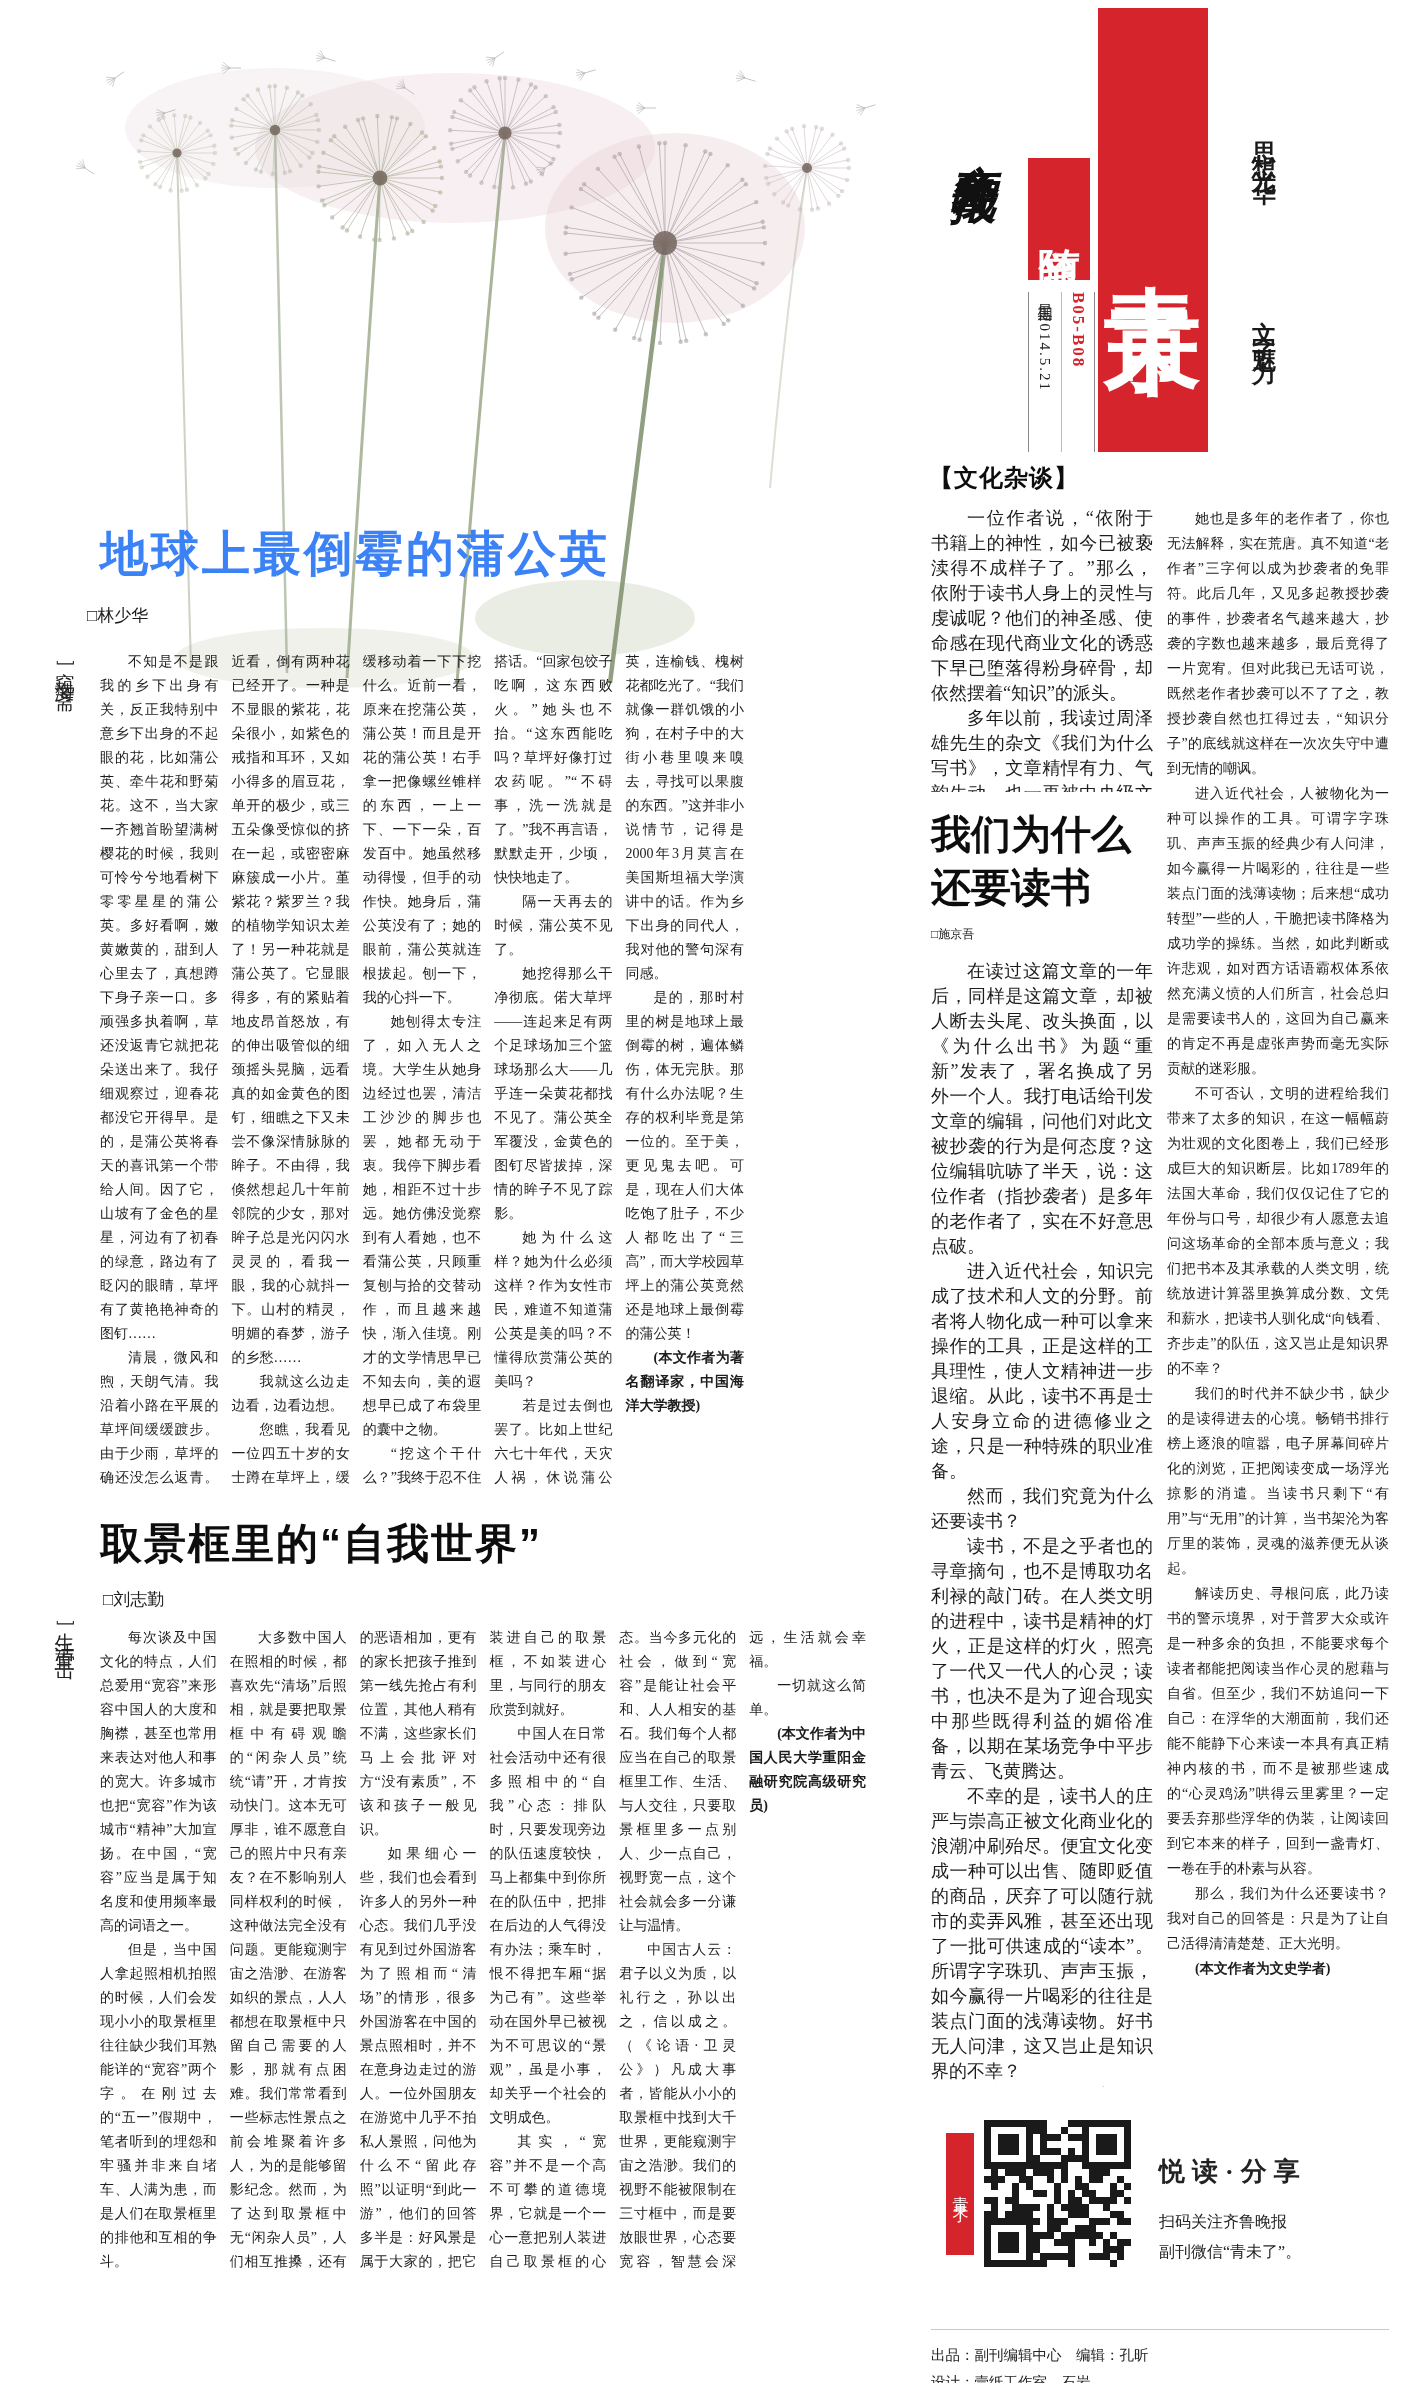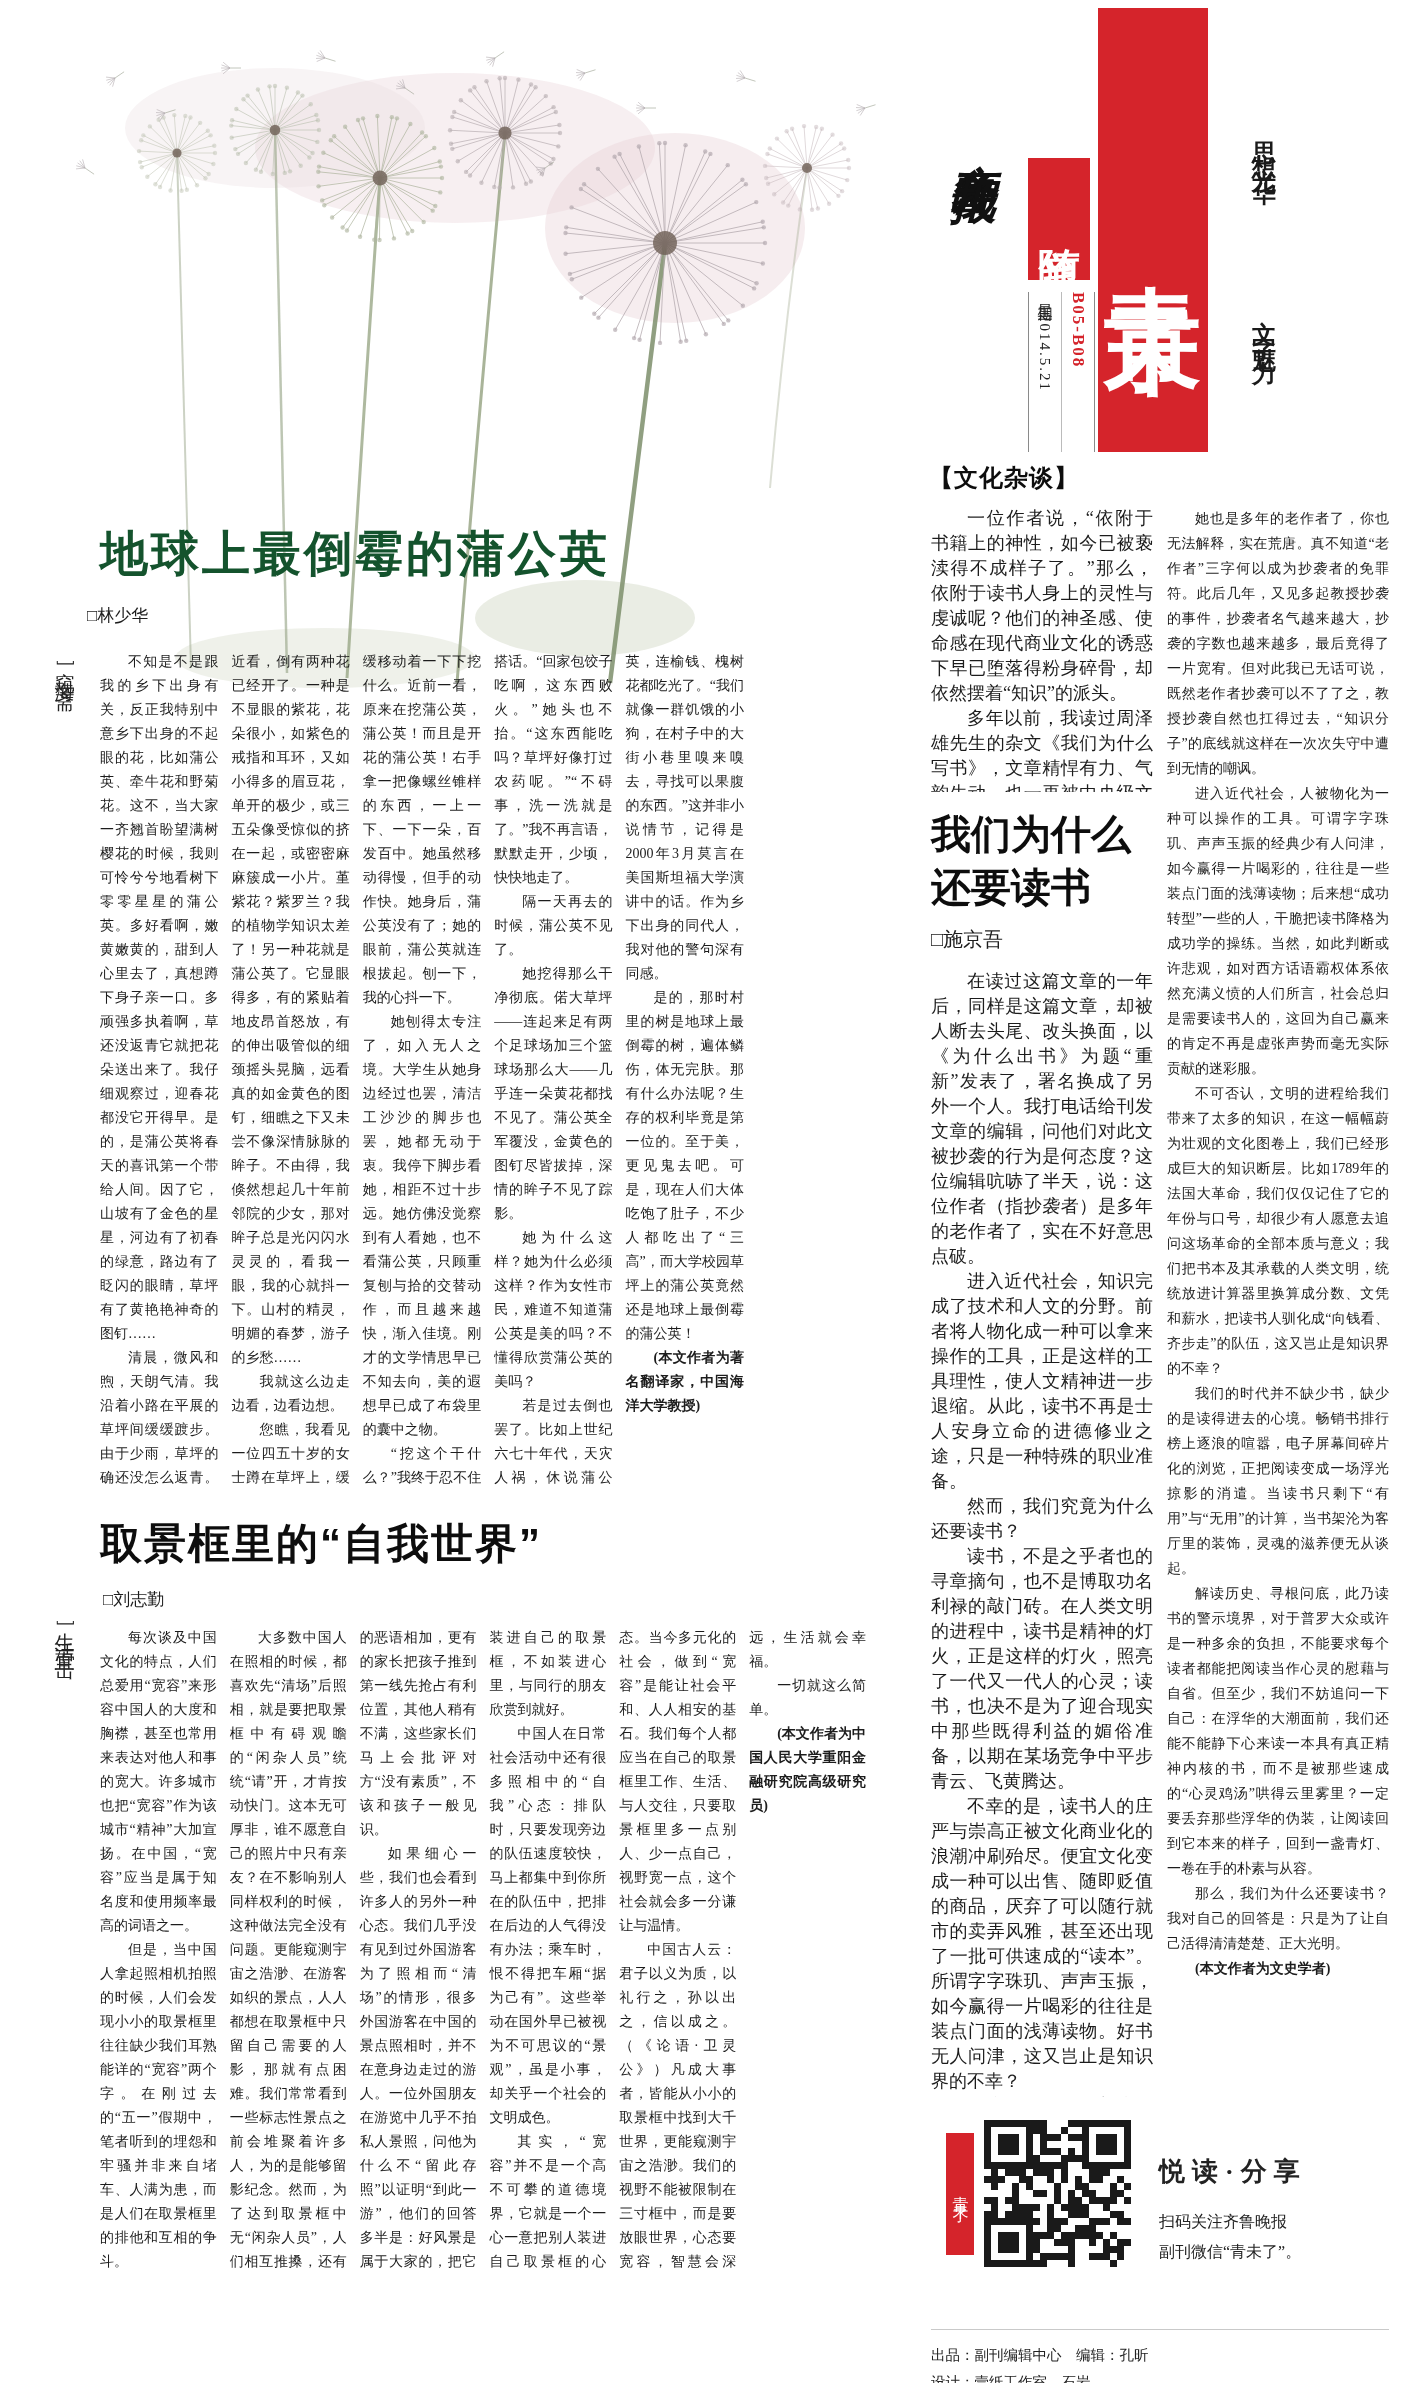--- a/index.html
+++ b/index.html
@@ -26,37 +26,37 @@
   .slogan2{top:302px;}
 
   
   .side-label{position:absolute;left:52px;font-size:20px;letter-spacing:9px;color:#222;}
   .byline{font-size:17px;color:#1c1c1c;}
   .colbody{text-align:justify;overflow:hidden;column-fill:auto;}
   .colbody p{text-indent:2em;margin:0;}
   .colbody p.attrib{font-weight:700;}
 
   
-  .a1-title{position:absolute;left:100px;top:522px;font-size:48px;font-weight:900;letter-spacing:3px;color:#14532d;}
+  .a1-title{position:absolute;left:100px;top:522px;font-size:48px;font-weight:900;letter-spacing:3px;color:#3b82f6;}
   .a1-byline{position:absolute;left:87px;top:604px;}
   .a1-body{position:absolute;left:100px;top:650px;width:644px;height:858px;column-count:5;column-gap:13px;font-size:14px;line-height:24px;}
 
   
   .a2-title{position:absolute;left:100px;top:1516px;font-size:42px;font-weight:900;letter-spacing:2px;color:#0d0d0d;}
   .a2-byline{position:absolute;left:103px;top:1588px;}
   .a2-body{position:absolute;left:100px;top:1626px;width:766px;height:664px;column-count:6;column-gap:13px;font-size:14px;line-height:24px;}
 
   
   .sec-head{position:absolute;left:929px;top:462px;font-size:24px;font-weight:800;color:#0d0d0d;letter-spacing:1px;}
   .rc-left{position:absolute;left:931px;top:506px;width:222px;}
   .rc-right{position:absolute;left:1167px;top:506px;width:222px;height:1596px;font-size:14px;line-height:25px;}
   .rc-text{font-size:18px;line-height:25px;}
   .rc-textA{height:286px;}
   .rc-title{font-size:40px;font-weight:900;line-height:1.32;margin:16px 0 12px;color:#0d0d0d;}
-  .rc-byline{margin:0 0 16px;font-size:20px;}
+  .rc-byline{margin:0 0 16px;font-size:12px;}
   .rc-textB{height:1128px;}
 
   
   .qr-block{position:absolute;left:946px;top:2120px;display:flex;align-items:center;}
   .qr-seal{width:28px;height:122px;background:#d5242b;display:flex;align-items:center;justify-content:center;margin-right:10px;}
   .qr-seal span{color:#fff;font-size:16px;letter-spacing:7px;}
   #qr{display:block;background:#fff;}
   .qr-caption{margin-left:28px;padding-top:34px;}
   .share-title{font-size:26px;font-weight:700;letter-spacing:7px;color:#222;margin-bottom:18px;}
   .share-note{font-size:16px;line-height:30px;color:#222;}

